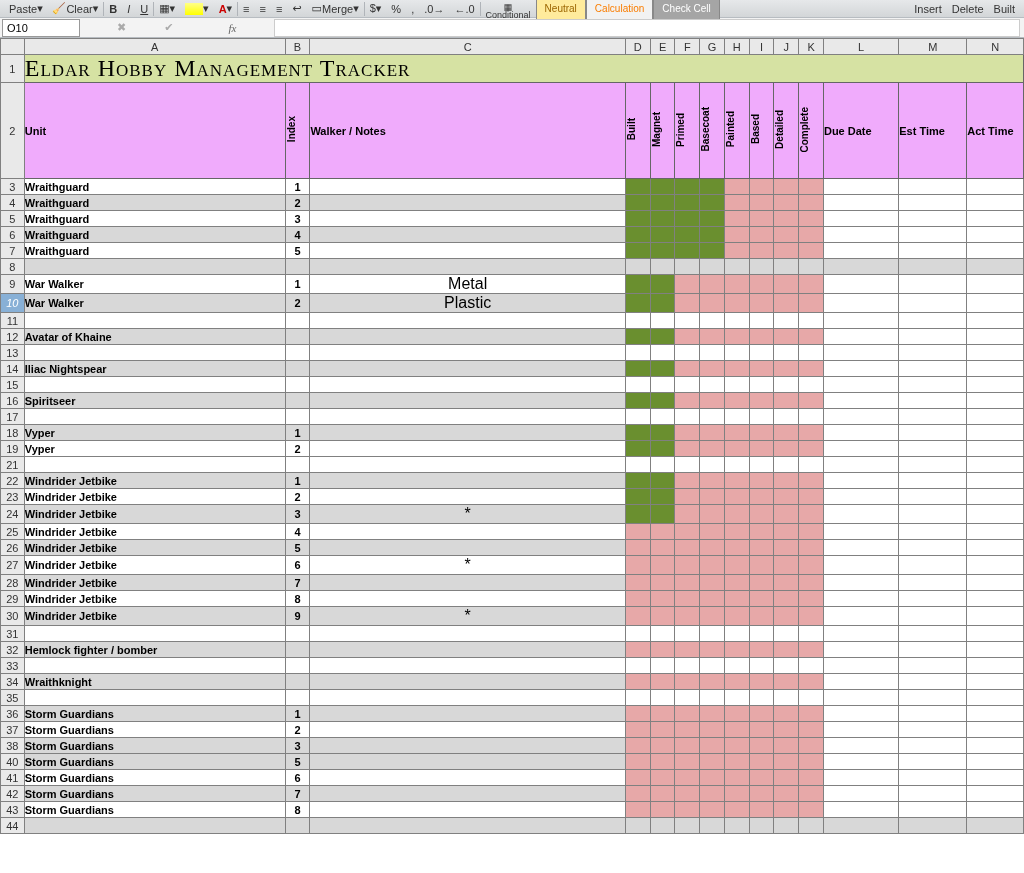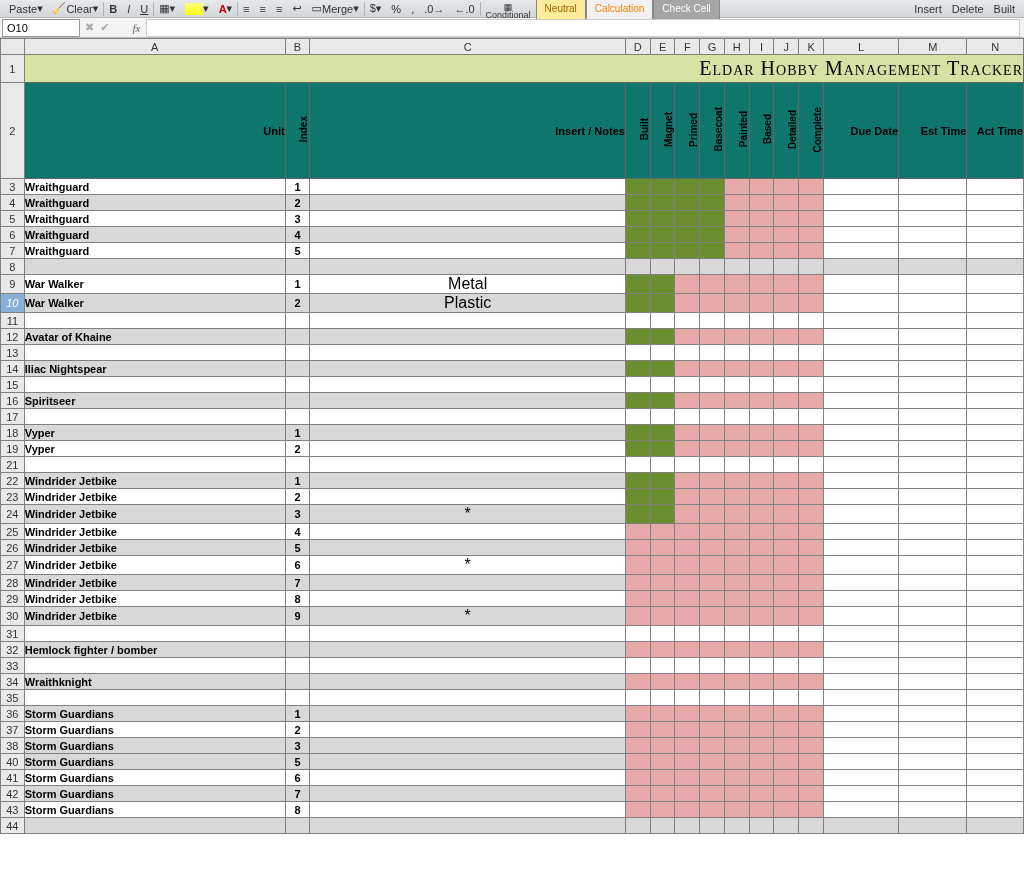--- a/index.html
+++ b/index.html
@@ -9,45 +9,45 @@
 
   
   .toolbar{background:linear-gradient(#e6e8ea,#d3d6d8);border-bottom:1px solid #b7bcc1;height:18px;display:flex;align-items:center;padding:0 4px;font-size:11px;color:#333;}
   .btn{display:inline-flex;align-items:center;padding:0 4px;height:14px;border:1px solid transparent;border-radius:2px;cursor:pointer;}
   .sep{width:1px;height:14px;background:#b0b4b9;}
   .bold{font-weight:bold;}.ital{font-style:italic;}.und{text-decoration:underline;}
   .swatch{width:18px;height:12px;display:inline-block;}
   .cellstyle{border:1px solid #888;font-size:10px;padding:8px 8px;height:28px;display:inline-flex;align-items:center;}
 
   
-  .fxbar{display:flex;align-items:center;height:20px;border-bottom:1px solid #b7bcc1;background:#f3f3f3;}
+  .fxbar{display:flex;align-items:center;height:20px;border-bottom:1px solid #b7bcc1;background:#f3f3f3;gap:32px;}
   .namebox{width:78px;height:18px;background:#fff;border:1px solid #999;margin:0 2px;font-size:11px;padding:0 4px;display:flex;align-items:center;}
   .fxglyph{font-style:italic;color:#666;padding:0 6px;font-family:serif;margin-left:14px;}
   .fxinput{flex:1;height:18px;background:#fff;border:1px solid #ccc;margin-right:4px;}
 
   
   .gridwrap{position:relative;}
   table.grid{border-collapse:collapse;table-layout:fixed;width:1024px;}
   table.grid td, table.grid th{border:1px solid var(--line);height:var(--rowh);padding:0;overflow:hidden;}
   table.grid th{background:#e9e9e9;font-weight:normal;font-size:11px;color:#333;}
   th.colh{height:16px;}
   th.rowh{width:23px;text-align:center;background:#e9e9e9;}
   th.rowh.sel{background:#88b0d6;color:#fff;font-style:italic;}
 
   
   .c-A{width:253px;} .c-B{width:24px;} .c-C{width:306px;}
   .c-D,.c-E,.c-F,.c-G,.c-H,.c-I,.c-J,.c-K{width:24px;}
   .c-L{width:73px;} .c-M{width:66px;} .c-N{width:55px;}
 
   
-  .titlecell{background:#d6e2a3;font-family:Georgia,serif;font-variant:small-caps;letter-spacing:1px;font-size:20px;text-align:right;height:28px !important;border:1px solid #666 !important;}
+  .titlecell{background:#d6e2a3;font-family:Georgia,serif;font-variant:small-caps;letter-spacing:1px;font-size:24px;text-align:left;height:28px !important;border:1px solid #666 !important;}
   .titlecell span{font-family:"Papyrus","Comic Sans MS",serif;}
 
   
-  .hdr{background:#0f766e;font-weight:bold;font-size:11px;text-align:right;border:1px solid #666 !important;}
+  .hdr{background:#f0abfc;font-weight:bold;font-size:11px;text-align:left;border:1px solid #666 !important;}
   .hdr.tall{height:96px !important;}
   .vlabel{writing-mode:vertical-rl;transform:rotate(180deg);display:inline-block;font-size:10px;font-weight:bold;letter-spacing:0px;}
 
   
   .bA{text-align:left;font-weight:bold;font-size:11px;padding:0 2px;}
   .bB{text-align:center;font-weight:bold;font-size:11px;}
   .bC{text-align:center;font-size:16px;padding-left:2px;}
   .green{background:#6a8f2f !important;}
   .pink{background:#e7a8a8 !important;}
   .lg{background:#d8d8d8;}    
@@ -142,21 +142,21 @@
   </thead>
   <tbody id="gridbody">
         <tr>
           <th class="rowh">1</th>
   <td class="titlecell" colspan="14"><span>Eldar Hobby Management Tracker</span></td>
         </tr>
         <tr>
           <th class="rowh">2</th>
           <td class="hdr tall">Unit</td>
           <td class="hdr tall"><span class="vlabel">Index</span></td>
-          <td class="hdr tall">Insert / Notes</td>
+          <td class="hdr tall">Walker / Notes</td>
           <td class="hdr tall"><span class="vlabel">Built</span></td>
           <td class="hdr tall"><span class="vlabel">Magnet</span></td>
           <td class="hdr tall"><span class="vlabel">Primed</span></td>
           <td class="hdr tall"><span class="vlabel">Basecoat</span></td>
           <td class="hdr tall"><span class="vlabel">Painted</span></td>
           <td class="hdr tall"><span class="vlabel">Based</span></td>
           <td class="hdr tall"><span class="vlabel">Detailed</span></td>
           <td class="hdr tall"><span class="vlabel">Complete</span></td>
           <td class="hdr tall">Due Date</td>
           <td class="hdr tall">Est Time</td>

